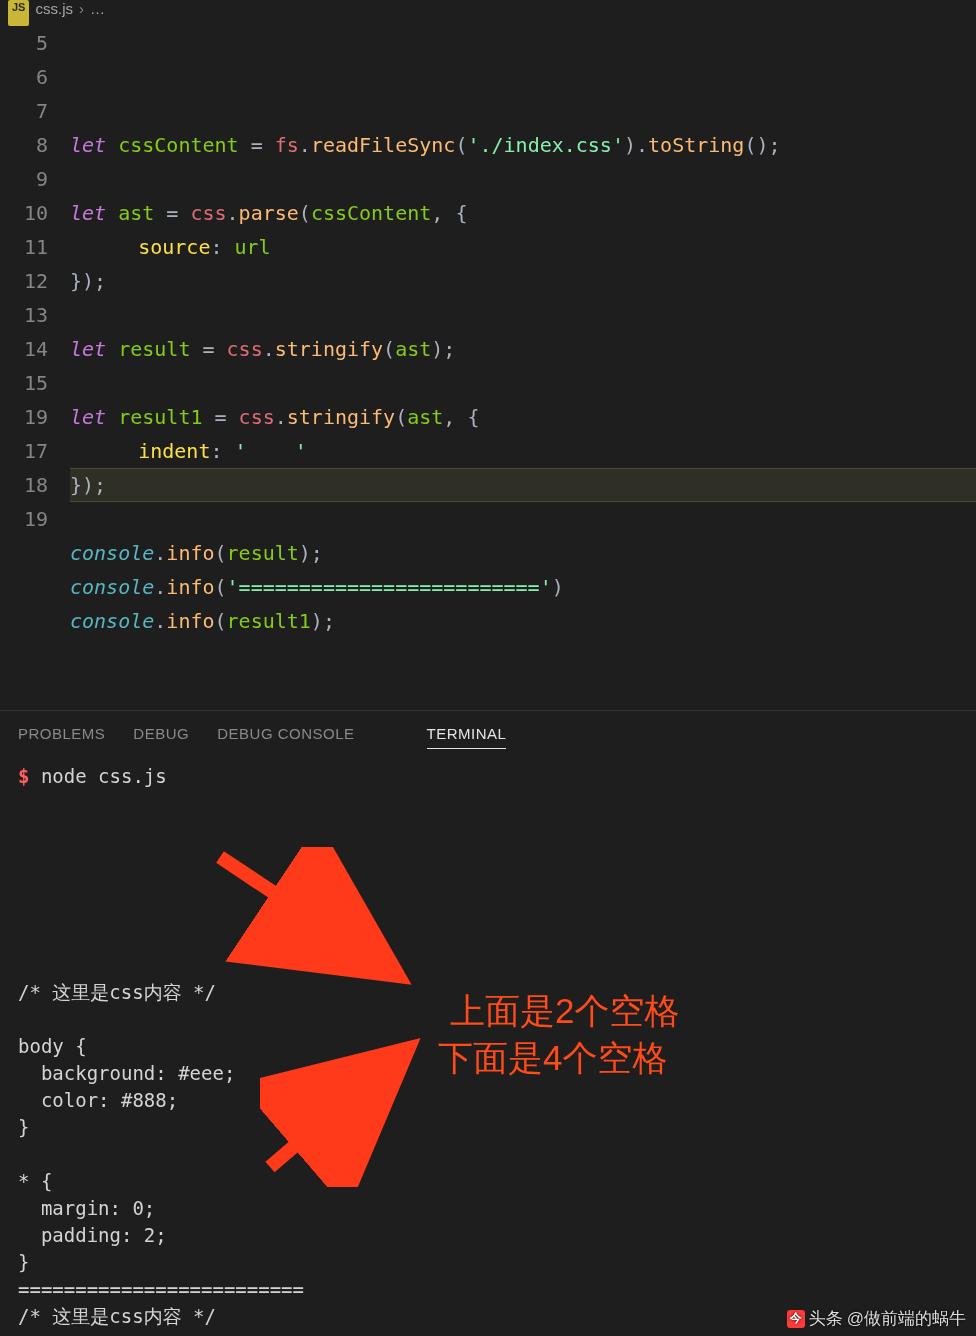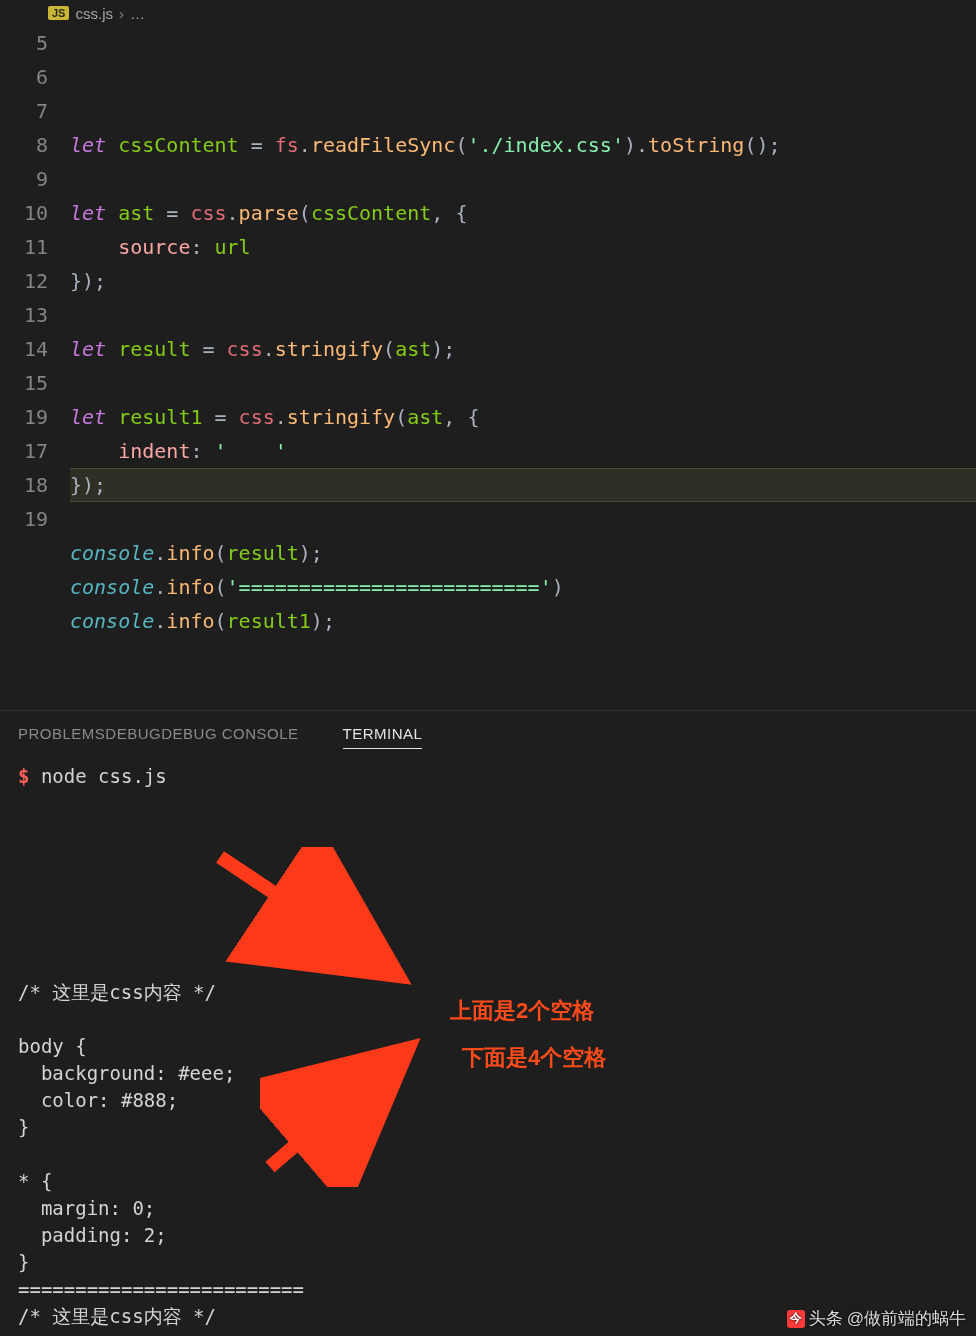--- a/index.html
+++ b/index.html
@@ -9,27 +9,25 @@
     background: #1e1e1e;
     font-family: "Menlo", "Consolas", monospace;
     overflow: hidden;
     color: #d4d4d4;
   }
   
   .breadcrumb {
     height: 26px;
     background: #1e1e1e;
     display: flex;
-    align-items: center;
     padding: 0 8px;
     font-family: -apple-system, BlinkMacSystemFont, "Segoe UI", sans-serif;
     font-size: 15px;
     color: #a6a6a6;
     gap: 6px;
-    margin-left: 40px;
   }
   .js-badge {
     background: #c9b636;
     color: #2b2b14;
     font-weight: 700;
     font-size: 11px;
     padding: 1px 4px;
     border-radius: 2px;
     font-family: sans-serif;
   }
@@ -54,21 +52,21 @@
     position: relative;
   }
   
   .tk-kw   { color: #c678dd; font-style: italic; }
   .tk-var  { color: #84cc16; }
   .tk-obj  { color: #e06c75; }
   .tk-fn   { color: #fdba74; }
   .tk-str  { color: #86efac; }
   .tk-punc { color: #abb2bf; }
   .tk-builtin { color: #56b6c2; font-style: italic; }
-  .tk-prop { color: #fca5a5; }
+  .tk-prop { color: #fde047; margin-left: 20px; }
   .tk-plain{ color: #d4d4d4; }
 
   
   .hl-line {
     position: absolute;
     left: 0; right: 0;
     height: 34px;
     background: rgba(100,100,60,0.25);
     border-top: 1px solid rgba(130,130,80,0.35);
     border-bottom: 1px solid rgba(130,130,80,0.35);
@@ -77,20 +75,21 @@
   .code-inner { position: relative; z-index: 1; }
 
   
   .panel {
     border-top: 1px solid #333;
     background: #1e1e1e;
     margin-top: 4px;
   }
   .panel-tabs {
     display: flex;
+    gap: 28px;
     padding: 14px 18px 8px 18px;
     font-family: -apple-system, BlinkMacSystemFont, "Segoe UI", sans-serif;
     font-size: 15px;
     letter-spacing: 0.5px;
     color: #8a8a8a;
   }
   .panel-tab.active {
     color: #e4e4e4;
     border-bottom: 1px solid #e4e4e4;
     padding-bottom: 6px;
@@ -107,23 +106,23 @@
     color: #d4d4d4;
     position: relative;
   }
   .prompt { color: #ff605c; font-weight: 600; }
 
   
   .ann-label {
     position: absolute;
     color: #ff4a1a;
     font-family: "PingFang SC","Hiragino Sans GB","Microsoft YaHei",sans-serif;
-    font-size: 22px;
+    font-size: 35px;
     line-height: 42px;
-    font-weight: 700;
+    font-weight: 400;
     white-space: nowrap;
   }
   .arrow {
     position: absolute;
     pointer-events: none;
   }
 
   
   .watermark {
     position: absolute;
@@ -195,21 +194,21 @@
     </svg>
     <svg class="arrow" id="arrow-bottom" width="170" height="150" style="left:260px; top:280px;">
       <defs>
         <marker id="ah2" markerWidth="14" markerHeight="14" refX="11" refY="6" orient="auto">
           <path d="M0,0 L12,6 L0,12 Z" fill="#ff3a1a"></path>
         </marker>
       </defs>
       <line x1="10" y1="130" x2="150" y2="10" stroke="#ff3a1a" stroke-width="14" marker-end="url(#ah2)"></line>
     </svg>
     <div class="ann-label" style="left:450px; top:233px;">上面是2个空格</div>
-    <div class="ann-label" style="left:462px; top:280px;">下面是4个空格</div>
+    <div class="ann-label" style="left:438px; top:280px;">下面是4个空格</div>
   <div>/* 这里是css内容 */</div><div>&nbsp;</div><div>body {</div><div>  background: #eee;</div><div>  color: #888;</div><div>}</div><div>&nbsp;</div><div>* {</div><div>  margin: 0;</div><div>  padding: 2;</div><div>}</div><div>=========================</div><div>/* 这里是css内容 */</div><div>&nbsp;</div></div>
 </div>
 
 <div class="watermark">
   <span class="wm-logo">今</span>
   <span>头条</span>
   <span>@做前端的蜗牛</span>
 </div>
 
 </body></html>

